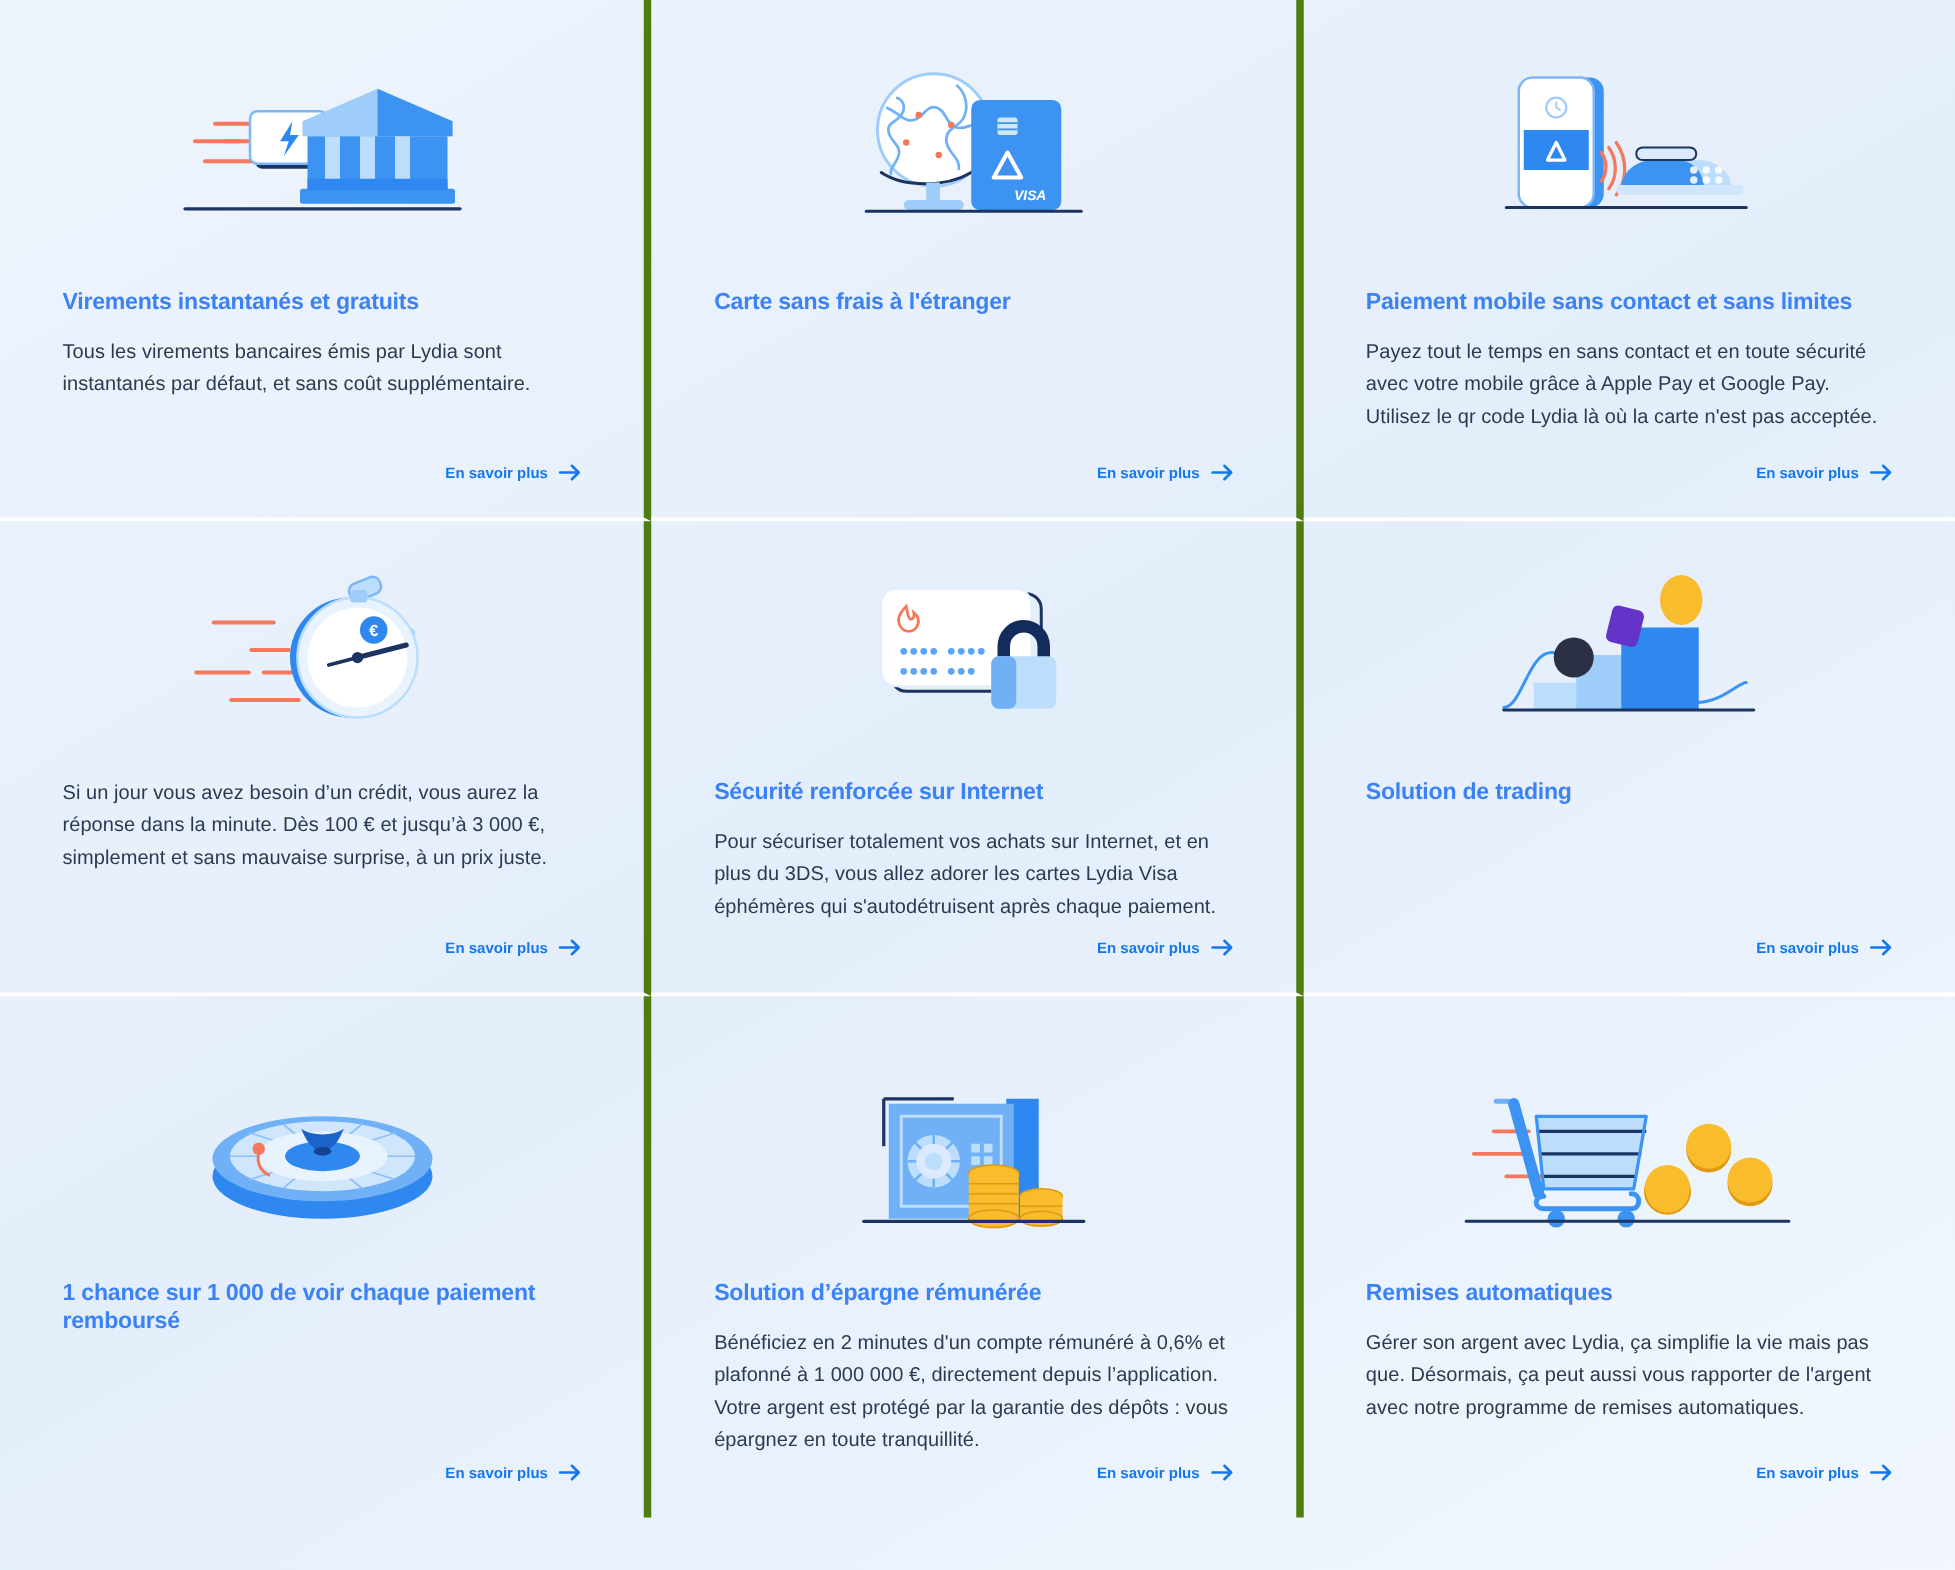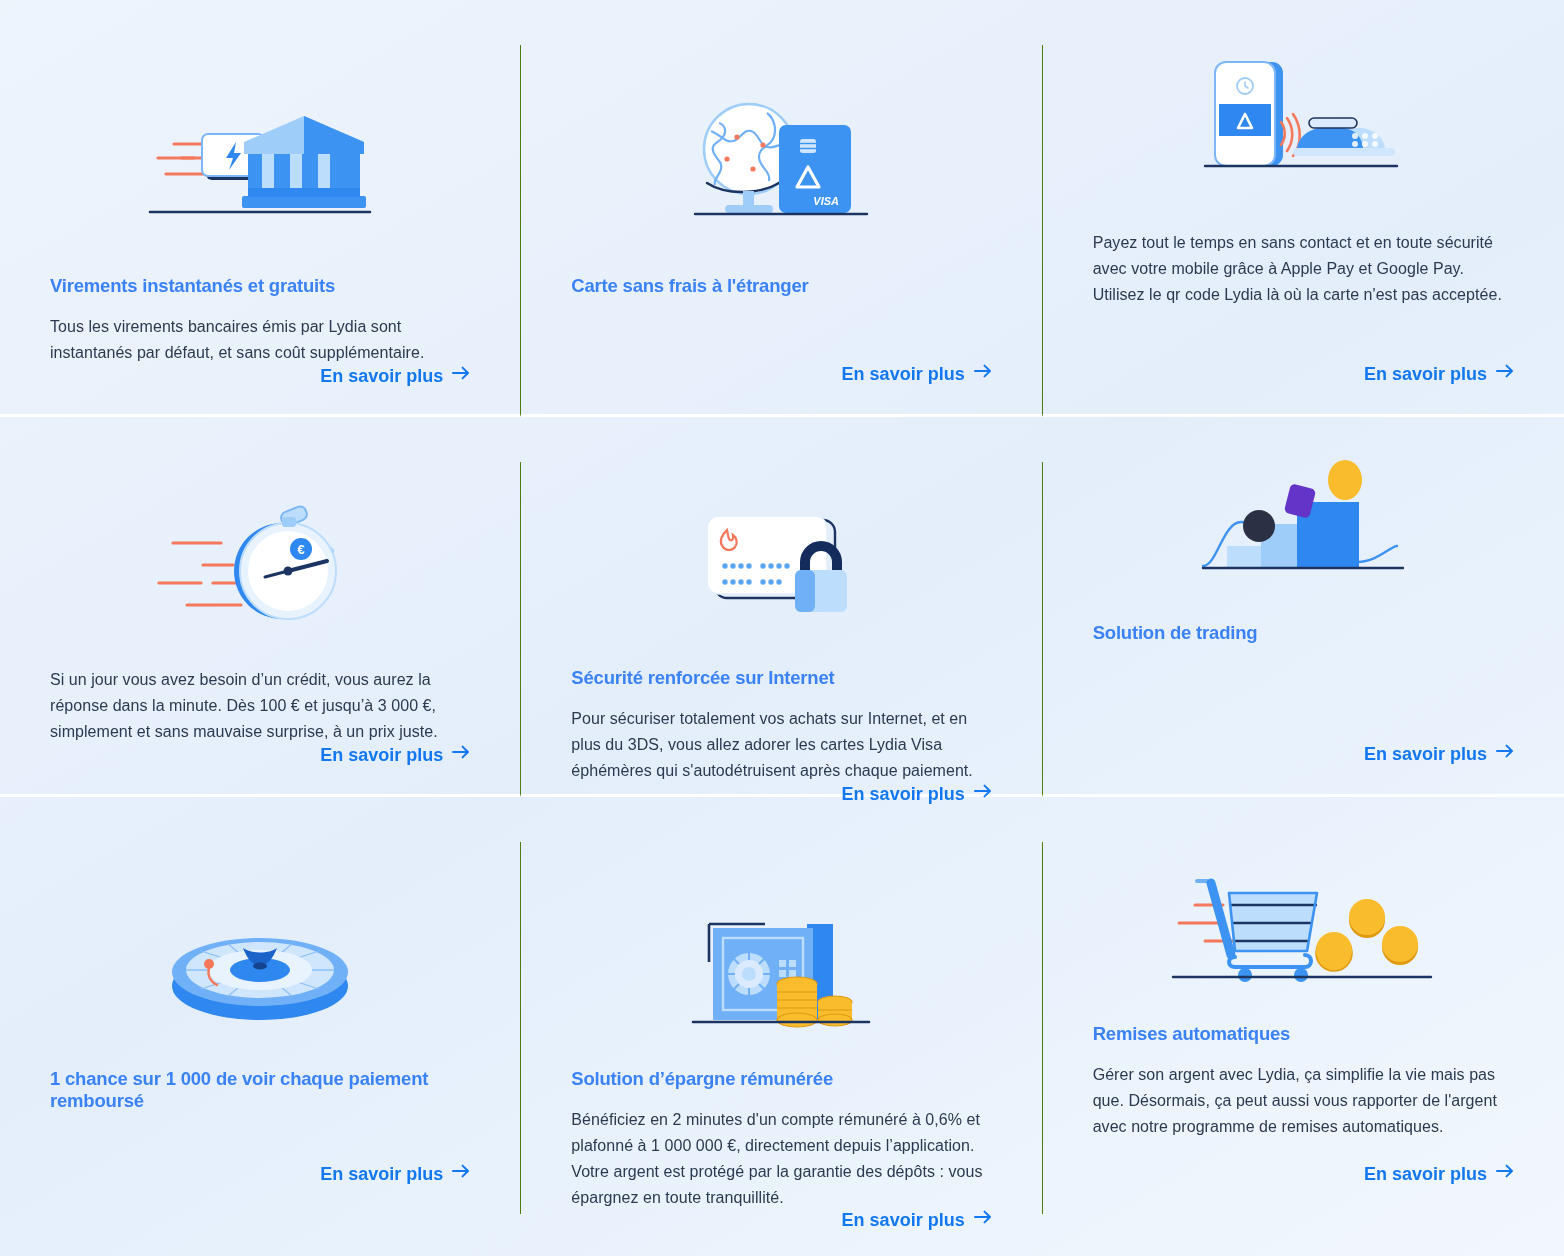--- a/index.html
+++ b/index.html
@@ -27,21 +27,21 @@
 
   .cell {
     position: relative;
     padding: 0 50px;
     display: flex;
     flex-direction: column;
   }
   .cell.r1 { padding-top: 0; }
 
   
-  .cell.c1, .cell.c2 { border-right: 1px solid #4d7c0f; margin-top: 45px; }
+  .cell.c1, .cell.c2 { border-right: 6px solid #4d7c0f; }
   .cell.rw1, .cell.rw2 { border-bottom: 3px solid #ffffff; }
 
   .art {
     height: 230px;
     display: flex;
     align-items: center;
     justify-content: center;
     flex: none;
   }
   .r2 .art { height: 205px; }
@@ -66,21 +66,21 @@
   .link-wrap {
     margin-top: auto;
     padding-bottom: 29px;
     display: flex;
     justify-content: flex-end;
   }
   .link {
     display: inline-flex;
     gap: 9px;
     color: #1378f0;
-    font-size: 18px;
+    font-size: 12px;
     font-weight: 600;
     text-decoration: none;
     cursor: pointer;
   }
   .link .arrow { display: inline-flex; }
 
   svg { display: block; overflow: visible; }
 </style>
 </head>
 <body>
@@ -196,20 +196,21 @@
               <circle cx="178" cy="84" r="3"></circle>
             <circle cx="158" cy="92" r="3"></circle>
               <circle cx="168" cy="92" r="3"></circle>
               <circle cx="178" cy="92" r="3"></circle>
           </g>
           <rect x="96" y="96" width="102" height="8" rx="4" fill="#cfe6fd"></rect>
         </g>
         <line x1="8" y1="114" x2="200" y2="114" stroke="#1c3461" stroke-width="2.4" stroke-linecap="round"></line>
       </svg>
     </div>
+    <h3 class="card-title">Paiement mobile sans contact et sans limites</h3>
     <p class="card-body">Payez tout le temps en sans contact et en toute sécurité avec votre mobile grâce à Apple Pay et Google Pay. Utilisez le qr code Lydia là où la carte n'est pas acceptée.</p>
     <div class="link-wrap">
       <a class="link" href="#">
         <span>En savoir plus</span>
         <span class="arrow">
           <svg width="18" height="14" viewBox="0 0 18 14">
               <path d="M1 7h14M10.5 1.6L16 7l-5.5 5.4" fill="none" stroke="#1378f0" stroke-width="2" stroke-linecap="round" stroke-linejoin="round"></path>
             </svg>
         </span>
       </a>

